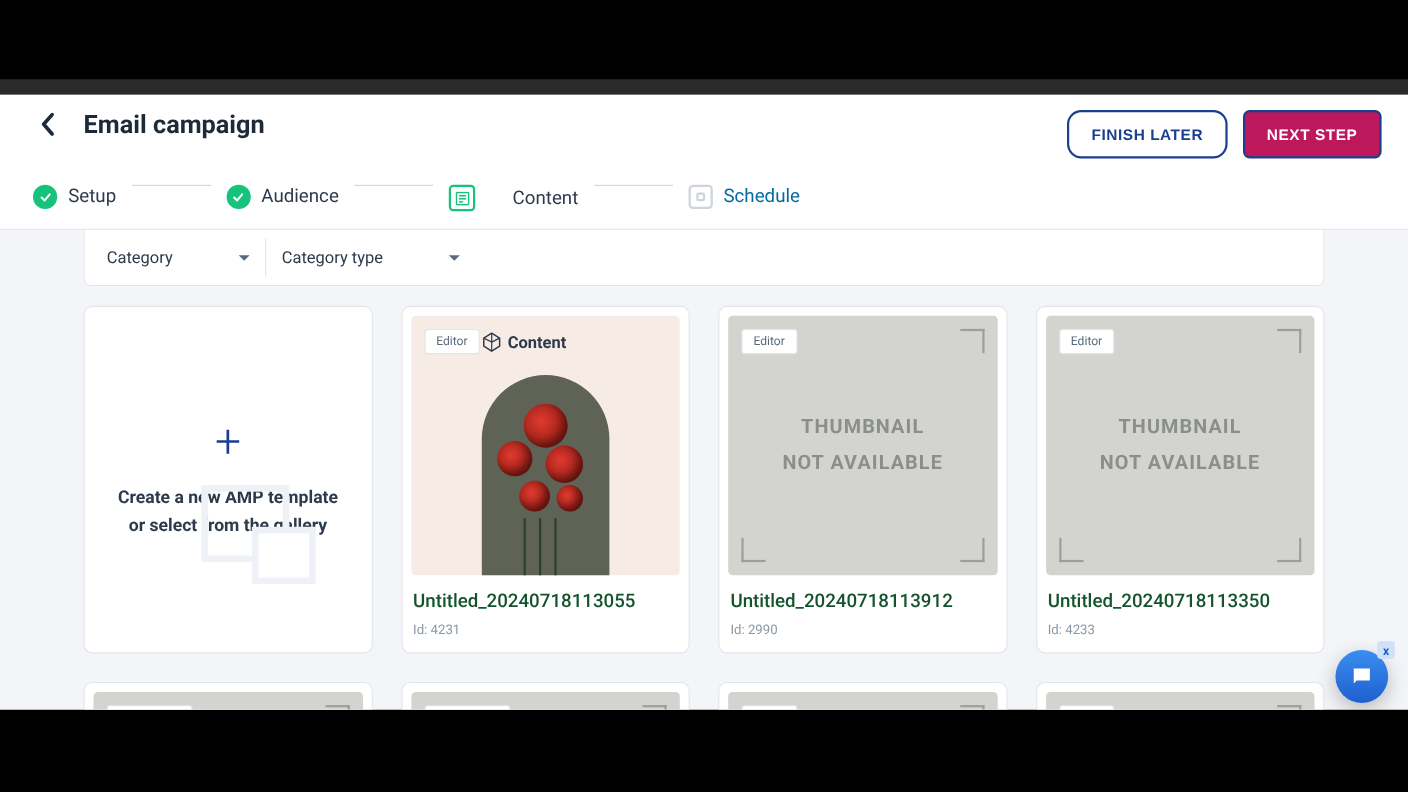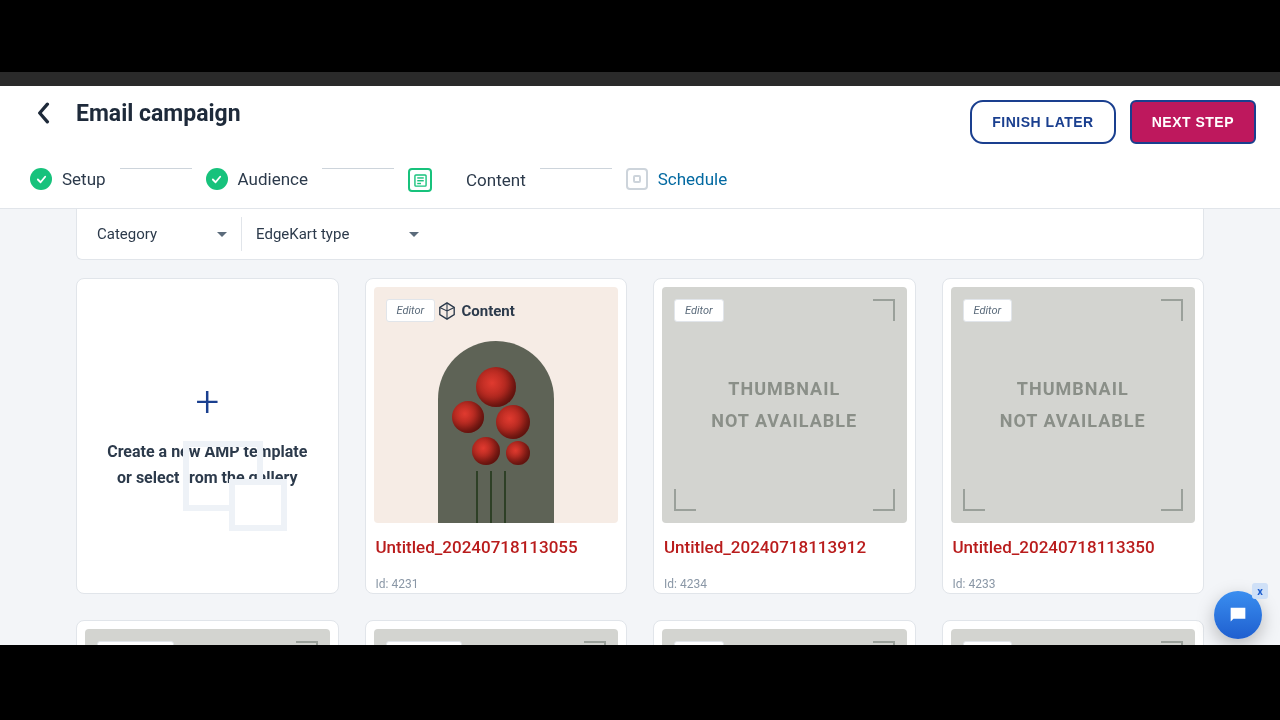--- a/index.html
+++ b/index.html
@@ -101,21 +101,21 @@
     right: -30px; bottom: -26px; background: #fff;
   }
 
   .thumb {
     height: 236px; background: #d3d4d0; position: relative; margin: 8px; border-radius: 4px; overflow: hidden;
     display: flex; align-items: center; justify-content: center;
   }
   .thumb.edgekart { background: #f6ece5; display:block; }
   .thumb .badge {
     position: absolute; top: 12px; left: 12px; background: #fff; border: 1px solid #e1e5ea; font-size: 11px;
-    color: #5b6b7b; padding: 4px 10px; border-radius: 3px; z-index: 3; font-style: italic;
+    color: #5b6b7b; padding: 4px 10px; border-radius: 3px; z-index: 3;
   }
   .thumb .placeholder {
     color: #8a8f88; font-size: 18px; font-weight: 700; letter-spacing: 1px; text-align: center; line-height: 1.8;
     white-space: pre-line;
   }
   .thumb .corner { position: absolute; width: 22px; height: 22px; border: 2px solid #9aa09a; }
   .thumb .corner.tl { top: 12px; right: 12px; border-left: none; border-bottom: none; }
   .thumb .corner.bl { bottom: 12px; left: 12px; border-right: none; border-top: none; }
   .thumb .corner.br { bottom: 12px; right: 12px; border-left: none; border-top: none; }
 
@@ -135,22 +135,22 @@
   }
   .flower.f1 { width: 40px; height: 40px; top: 26px; left: 38px; }
   .flower.f2 { width: 32px; height: 32px; top: 60px; left: 14px; }
   .flower.f3 { width: 34px; height: 34px; top: 64px; left: 58px; }
   .flower.f4 { width: 28px; height: 28px; top: 96px; left: 34px; }
   .flower.f5 { width: 24px; height: 24px; top: 100px; left: 68px; }
   .stem { position:absolute; width:2px; height:60px; background:#2e4026; bottom:0; }
   .stem.s1{ left:38px; } .stem.s2{ left:52px; } .stem.s3{ left:66px; }
 
   .card .meta { padding: 6px 10px 0 10px; }
-  .card .name { font-size: 17px; color: #b91c1c; font-weight: 500; white-space: nowrap; overflow: hidden; text-overflow: ellipsis; }
-  .card .id { font-size: 12px; color: #8a97a6; margin-top: 20px; }
+  .card .name { font-size: 17px; color: #14532d; font-weight: 500; white-space: nowrap; overflow: hidden; text-overflow: ellipsis; }
+  .card .id { font-size: 12px; color: #8a97a6; margin-top: 8px; }
 
   
   .card.partial { height: 44px; }
   .card.partial .thumb { height: 60px; }
 
   
   .chat {
     position: absolute; right: 18px; bottom: 6px; width: 48px; height: 48px; border-radius: 50%;
     background: linear-gradient(180deg, #3a8ef0, #1f5fcf); display: flex; align-items: center; justify-content: center;
     box-shadow: 0 6px 18px rgba(0,0,0,.25); cursor: pointer;
@@ -222,21 +222,21 @@
     </div>
   </div>
 
   <div class="body">
     <div class="filters">
       <div class="dd">
         <span>Category</span>
         <span class="caret"></span>
       </div>
       <div class="dd">
-        <span>EdgeKart type</span>
+        <span>Category type</span>
         <span class="caret"></span>
       </div>
     </div>
 
     <div class="grid">
 
       <div class="card create">
         <div class="ghost"></div>
         <div class="plus">+</div>
         <div class="msg">
@@ -276,21 +276,21 @@
         <div class="thumb">
           <div class="badge">Editor</div>
           <div class="corner tl"></div>
           <div class="corner bl"></div>
           <div class="corner br"></div>
           <div class="placeholder">THUMBNAIL
 NOT AVAILABLE</div>
         </div>
         <div class="meta">
           <div class="name">Untitled_20240718113912</div>
-          <div class="id">Id: 4234</div>
+          <div class="id">Id: 2990</div>
         </div>
       </div>
 
       <div class="card">
         <div class="thumb">
           <div class="badge">Editor</div>
           <div class="corner tl"></div>
           <div class="corner bl"></div>
           <div class="corner br"></div>
           <div class="placeholder">THUMBNAIL

